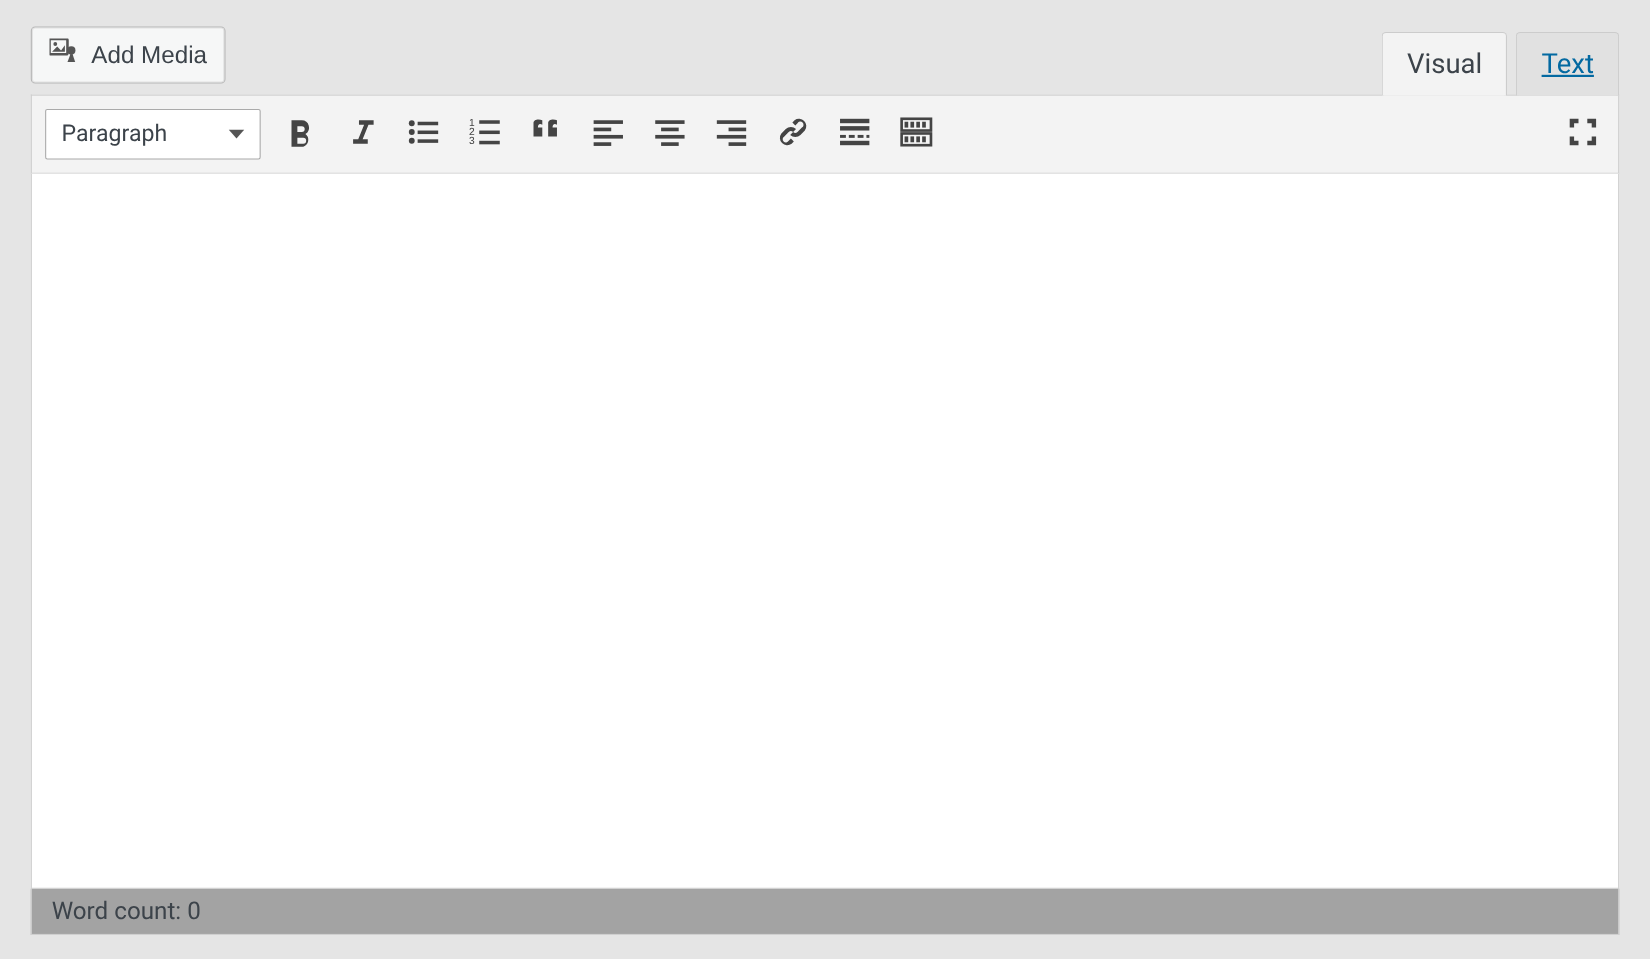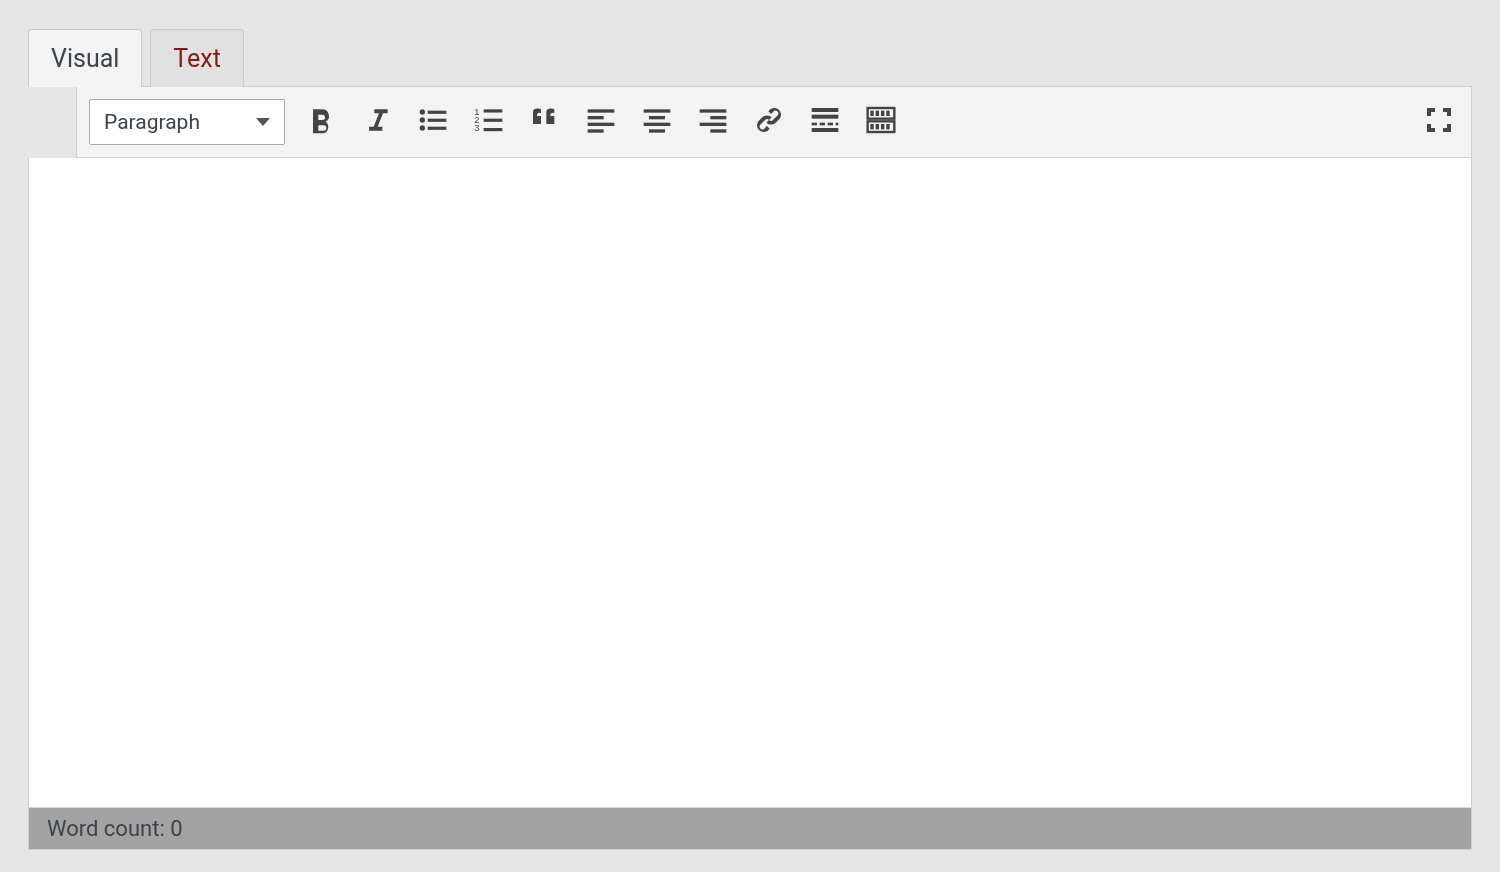--- a/index.html
+++ b/index.html
@@ -52,32 +52,32 @@
     border-radius: 4px 4px 0 0;
     cursor: pointer;
     background: #e8e8e8;
   }
   .tab.active {
     background: #f3f3f3;
     border-color: #ccc;
   }
   .tab.inactive {
     background: #e1e1e1;
-    color: #7f1d1d;
+    color: #0369a1;
+    text-decoration: underline;
   }
   .toolbar-row {
     border: 1px solid #cfcfcf;
     border-bottom: 1px solid #d7d7d7;
     background: #f3f3f3;
     height: 72px;
     display: flex;
     align-items: center;
     padding: 0 12px;
     gap: 16px;
-    margin-left: 48px;
   }
   .format-select {
     background: #fff;
     border: 1px solid #aaa;
     border-radius: 2px;
     height: 46px;
     width: 196px;
     display: flex;
     align-items: center;
     justify-content: space-between;
@@ -121,20 +121,33 @@
     font-size: 22px;
     color: #3c434a;
   }
 </style>
 </head>
 <body>
 
 <div class="editor-wrap">
 
   <div class="topbar">
+    <button class="add-media-btn">
+      <span>
+        <svg viewBox="0 0 24 20">
+          <rect x="0" y="0" width="14" height="12" rx="1" fill="none" stroke="#555" stroke-width="2"></rect>
+          <circle cx="4.5" cy="4" r="1.5"></circle>
+          <path d="M2 10 L6 6 L9 9 L12 5 L12 10 Z"></path>
+          <circle cx="17" cy="9" r="3.2" fill="#555"></circle>
+          <rect x="16" y="12" width="2" height="6" fill="#555"></rect>
+          <path d="M14 18 L16.3 12 L18 12 L20 18 Z" fill="#555"></path>
+        </svg>
+      </span>
+      <span>Add Media</span>
+    </button>
 
     <div class="tabs">
       <div class="tab active">
         <span>Visual</span>
       </div>
       <div class="tab inactive">
         <span>Text</span>
       </div>
     </div>
   </div>

